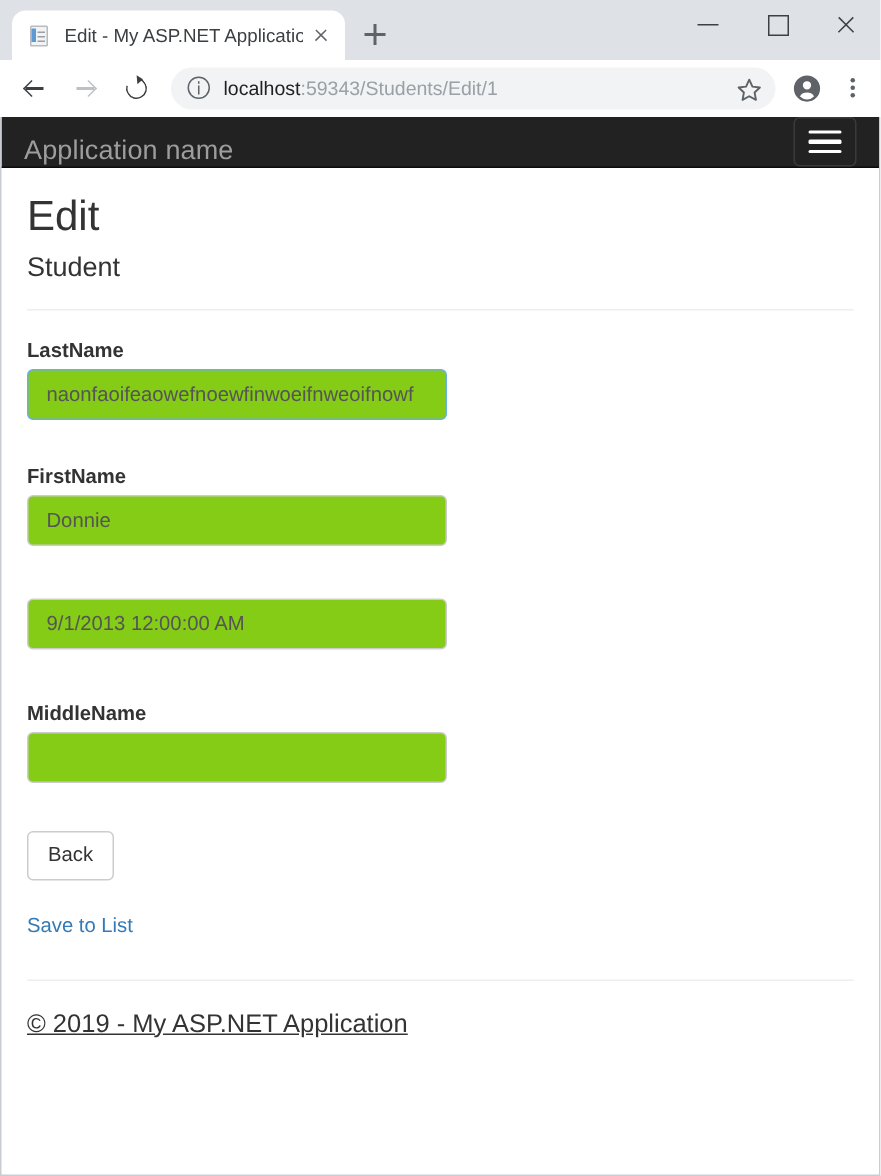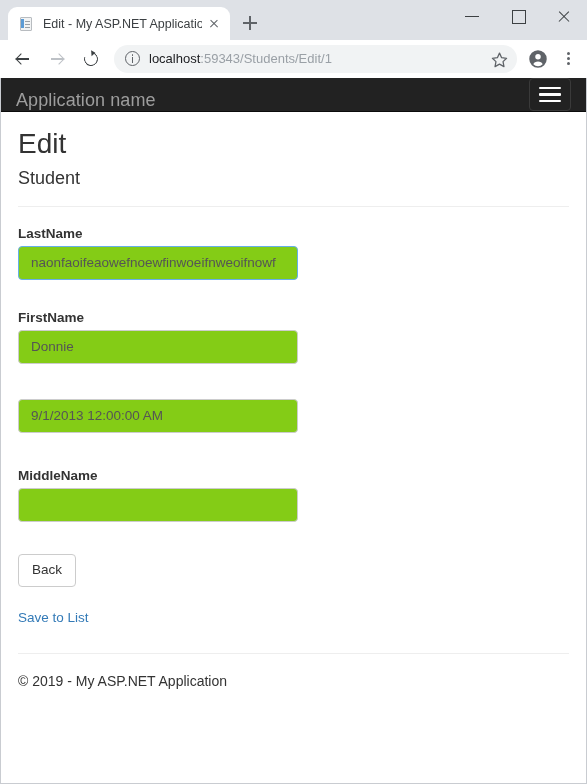--- a/index.html
+++ b/index.html
@@ -368,23 +368,24 @@
     color: #337ab7;
     text-decoration: none;
   }
 
   .footer-rule {
     border: 0;
     border-top: 1px solid #eeeeee;
     margin: 27px 0 0 0;
   }
   .footer-text {
-    font-size: 14px;
+    font-size: 17px;
     color: #333333;
     margin-top: 19px;
+    text-decoration: underline;
   }
 </style>
 </head>
 <body>
 
 <div class="window">
 
   <div class="tabstrip">
     <div class="tab">
       <span class="tab-favicon">

